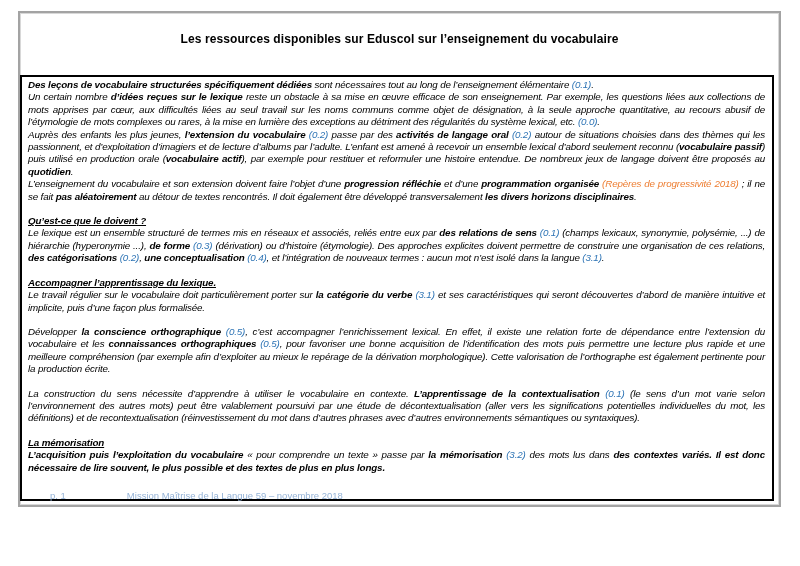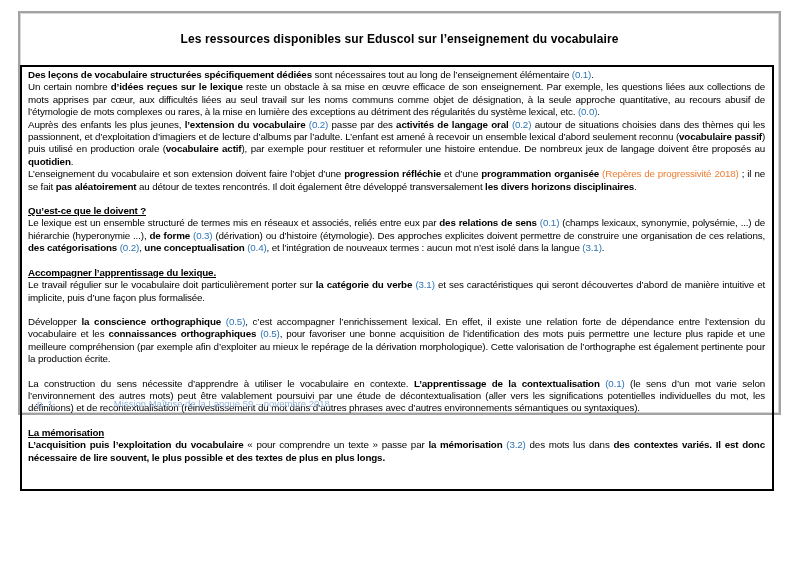--- a/index.html
+++ b/index.html
@@ -4,42 +4,43 @@
 <style>
   * { margin: 0; padding: 0; box-sizing: border-box; }
   html, body {
     width: 800px; height: 566px;
     background: #ffffff;
     font-family: "Liberation Sans", sans-serif;
   }
   .page {
     position: absolute;
     left: 18px; top: 11px;
-    width: 763px; height: 404px;
+    width: 763px; height: 496px;
     border: 2px solid #a3a3a3;
     box-shadow: inset 0 0 0 1px #d8d8d8;
     background: #ffffff;
   }
   .title-bar {
     height: 52px;
     display: flex;
     align-items: center;
     justify-content: center;
   }
   .title-bar .doc-title {
     font-size: 12px;
     font-weight: bold;
     color: #000;
     letter-spacing: 0.1px;
   }
   .body-box {
     border: 2px solid #000000;
-    margin: 0 5px 0 0;
+    margin: 10px 5px 0 0;
     min-height: 426px;
     padding: 2px 7px 4px 6px;
+    font-style: italic;
     font-size: 9.8px;
     line-height: 12.4px;
     letter-spacing: -0.15px;
     text-align: justify;
     color: #000;
   }
   .para { margin: 0; }
   .para.gap { margin-top: 12px; }
   .para.heading { text-align: left; }
   .para.heading .seg-h {
@@ -52,21 +53,21 @@
   .seg-org { font-weight: normal; }
   .footer {
     position: absolute;
     left: 0; bottom: 4px;
     width: 100%;
     display: flex;
     align-items: baseline;
     font-size: 9.5px;
     font-style: normal;
   }
-  .footer .page-num { margin-left: 17px; }
+  .footer .page-num { margin-left: 30px; }
   .footer .mission { margin-left: 61px; }
 </style>
 </head>
 <body>
 
 <div class="page">
 
   <div class="title-bar">
     <span class="doc-title">Les ressources disponibles sur Eduscol sur l’enseignement du vocabulaire</span>
   </div>

